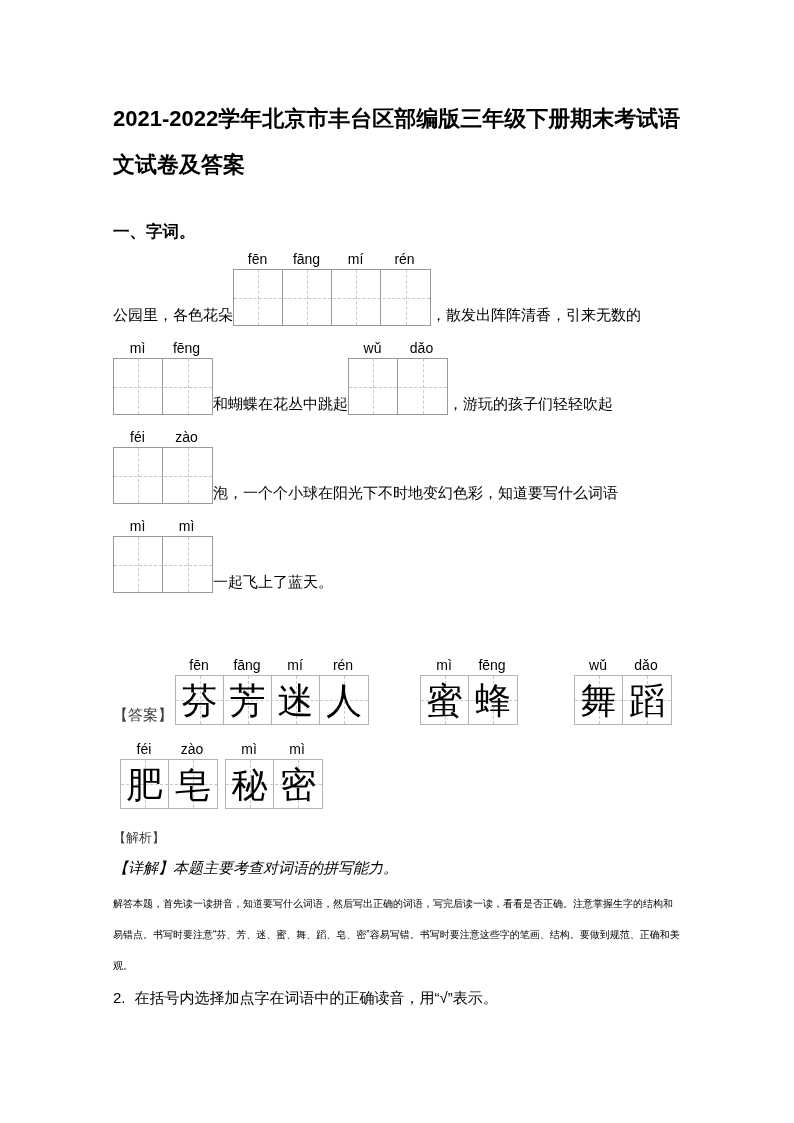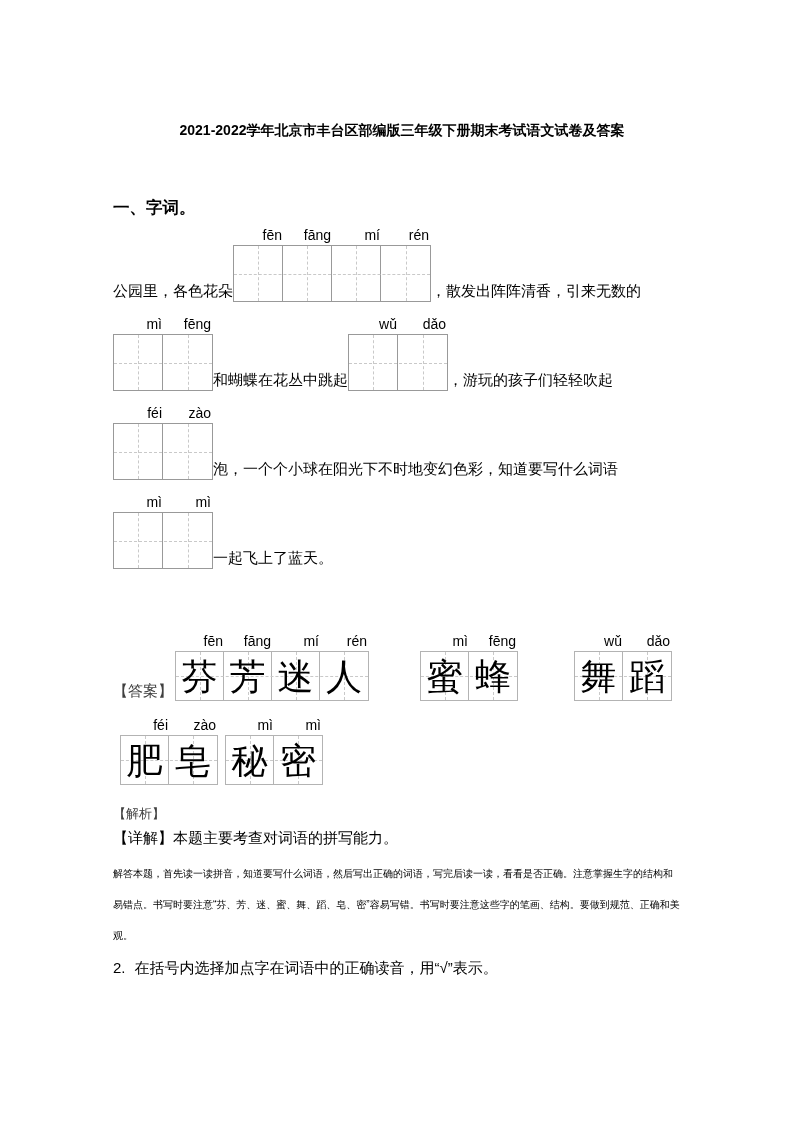--- a/index.html
+++ b/index.html
@@ -9,40 +9,40 @@
     background: #ffffff;
     color: #000000;
     font-family: "Liberation Sans", "DejaVu Sans", sans-serif;
     overflow: hidden;
   }
   .page { width: 794px; height: 1123px; padding: 0 110px 0 113px; position: relative; }
 
   .doc-title {
     width: 578px;
     margin: 96px auto 0;
-    font-size: 14px;
+    font-size: 22px;
     font-weight: 700;
-    text-align: center;
-    line-height: 68px;
+    text-align: left;
+    line-height: 46px;
   }
 
   .sec-heading {
     margin-top: 32px;
     font-size: 16.5px;
     font-weight: 700;
     line-height: 23px;
   }
 
   .qnum-line { margin-top: 11px; font-size: 15px; line-height: 22px; }
   .qnum { display: inline-block; margin-right: 9px; }
 
   
   .wgrid { display: inline-flex; flex-direction: column; flex: none; }
   .pys { display: flex; }
-  .py { width: 49px; text-align: right; font-size: 14px; line-height: 19px; }
+  .py { width: 49px; text-align: center; font-size: 14px; line-height: 19px; }
   .cells { display: flex; position: relative; border: 1px solid #999999; background: #fff; }
   .cells::after {
     content: ""; position: absolute; left: 0; right: 0; top: 50%;
     border-top: 1px dashed #c9c9c9; z-index: 1;
   }
   .cell { width: 49px; height: 55px; border-right: 1px solid #999999; position: relative; }
   .cell:last-child { border-right: 0; }
   .cell::before {
     content: ""; position: absolute; top: 0; bottom: 0; left: 50%;
     border-left: 1px dashed #c9c9c9; z-index: 1;
@@ -68,21 +68,21 @@
     font-family: "Liberation Serif", "DejaVu Serif", serif;
   }
   .gap-a { margin-left: 51px; }
   .gap-b { margin-left: 56px; }
   .gap-s { margin-left: 7px; }
 
   .blue { color: #404040; }
   .ans-label { font-size: 15px; line-height: 21px; margin-right: 2px; white-space: nowrap; }
 
   .analysis-label { margin-top: 17px; font-size: 13px; line-height: 24px; }
-  .detail-line { font-size: 15px; line-height: 24px; }
+  .detail-line { margin-top: 6px; font-size: 15px; line-height: 24px; font-style: italic; }
   .para { margin-top: 8px; font-size: 10px; line-height: 31px; width: 568px; }
   .q2-line { margin-top: 6px; }
 </style>
 </head>
 <body>
 
 <div class="page">
 
   <h1 class="doc-title">2021-2022学年北京市丰台区部编版三年级下册期末考试语文试卷及答案</h1>
 

